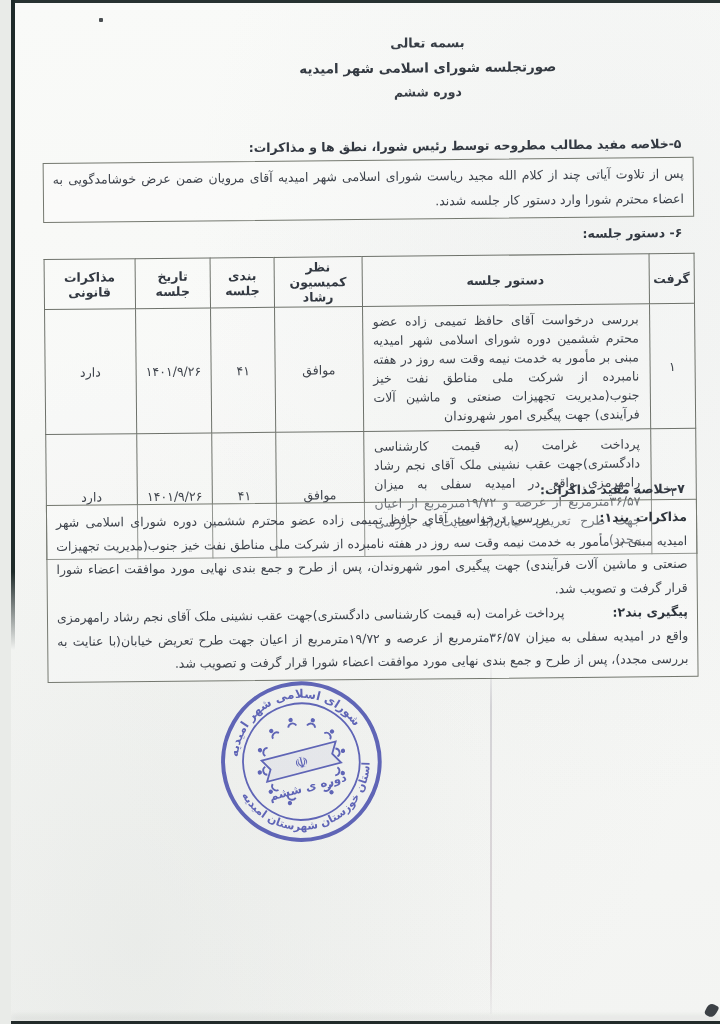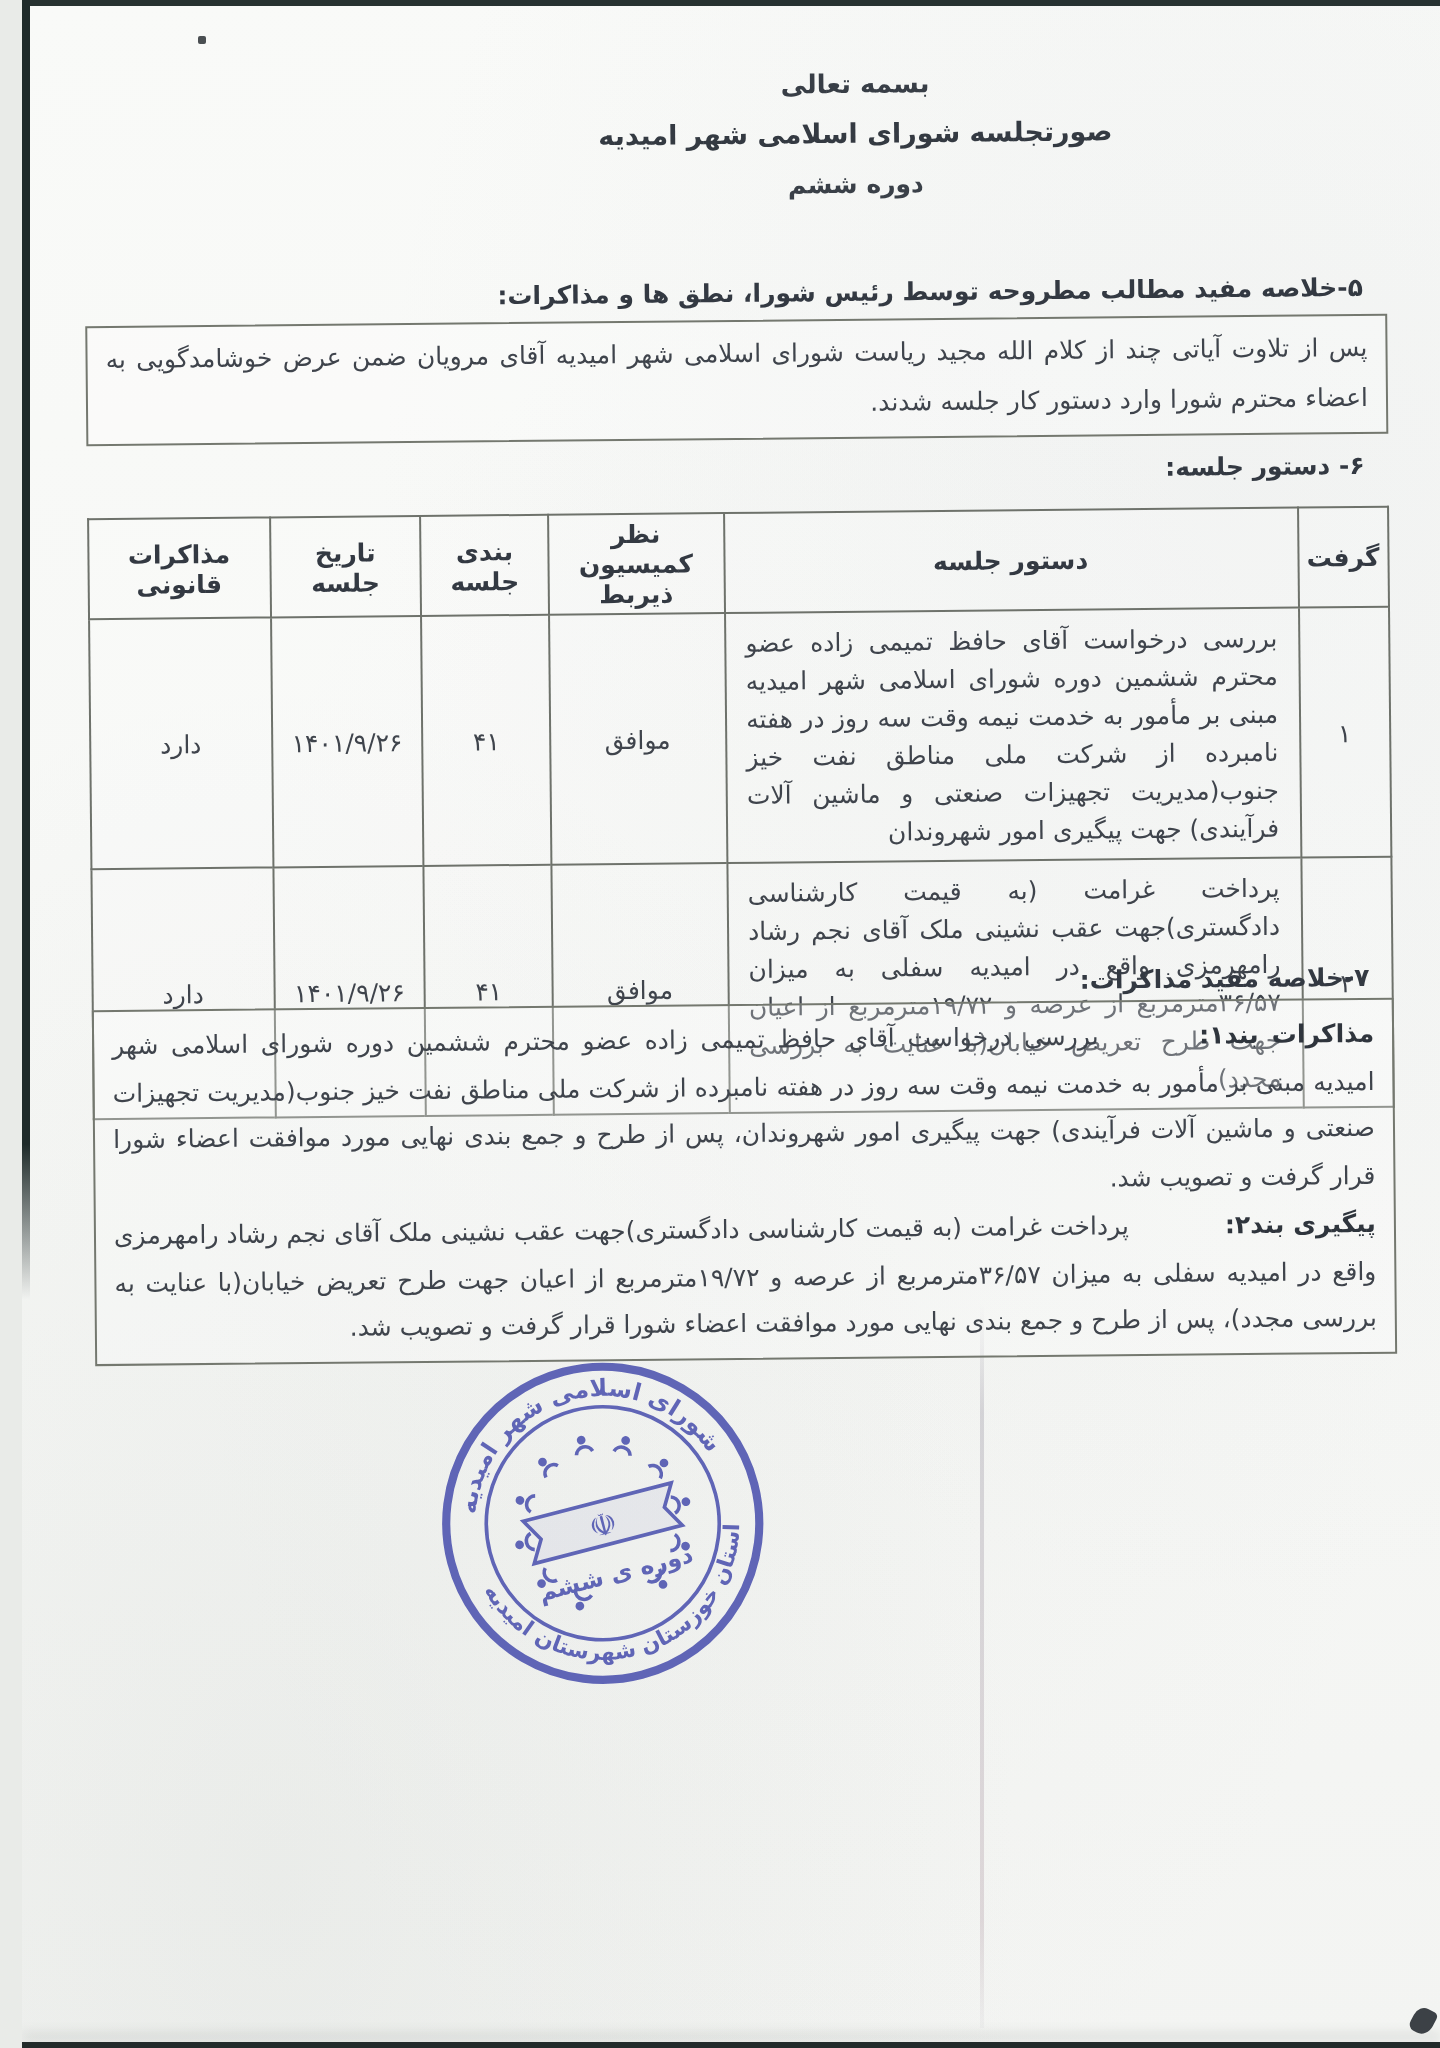--- a/index.html
+++ b/index.html
@@ -101,21 +101,21 @@
           <col style="width:290px">
           <col style="width:88px">
         <col style="width:64px">
           <col style="width:76px">
           <col style="width:91px">
       </colgroup>
       <thead>
         <tr>
           <th>گرفت</th>
           <th>دستور جلسه</th>
-          <th>نظر کمیسیون ذیربط</th>
+          <th>نظر کمیسیون رشاد</th>
           <th>بندی جلسه</th>
           <th>تاریخ جلسه</th>
           <th>مذاکرات قانونی</th>
         </tr>
       </thead>
       <tbody>
         <tr class="r1">
           <td class="c-rowno">۱</td>
           <td class="c-agenda">بررسی درخواست آقای حافظ تمیمی زاده عضو محترم ششمین دوره شورای اسلامی شهر امیدیه مبنی بر مأمور به خدمت نیمه وقت سه روز در هفته نامبرده از شرکت ملی مناطق نفت خیز جنوب(مدیریت تجهیزات صنعتی و ماشین آلات فرآیندی) جهت پیگیری امور شهروندان</td>
           <td class="c-opinion">موافق</td>

